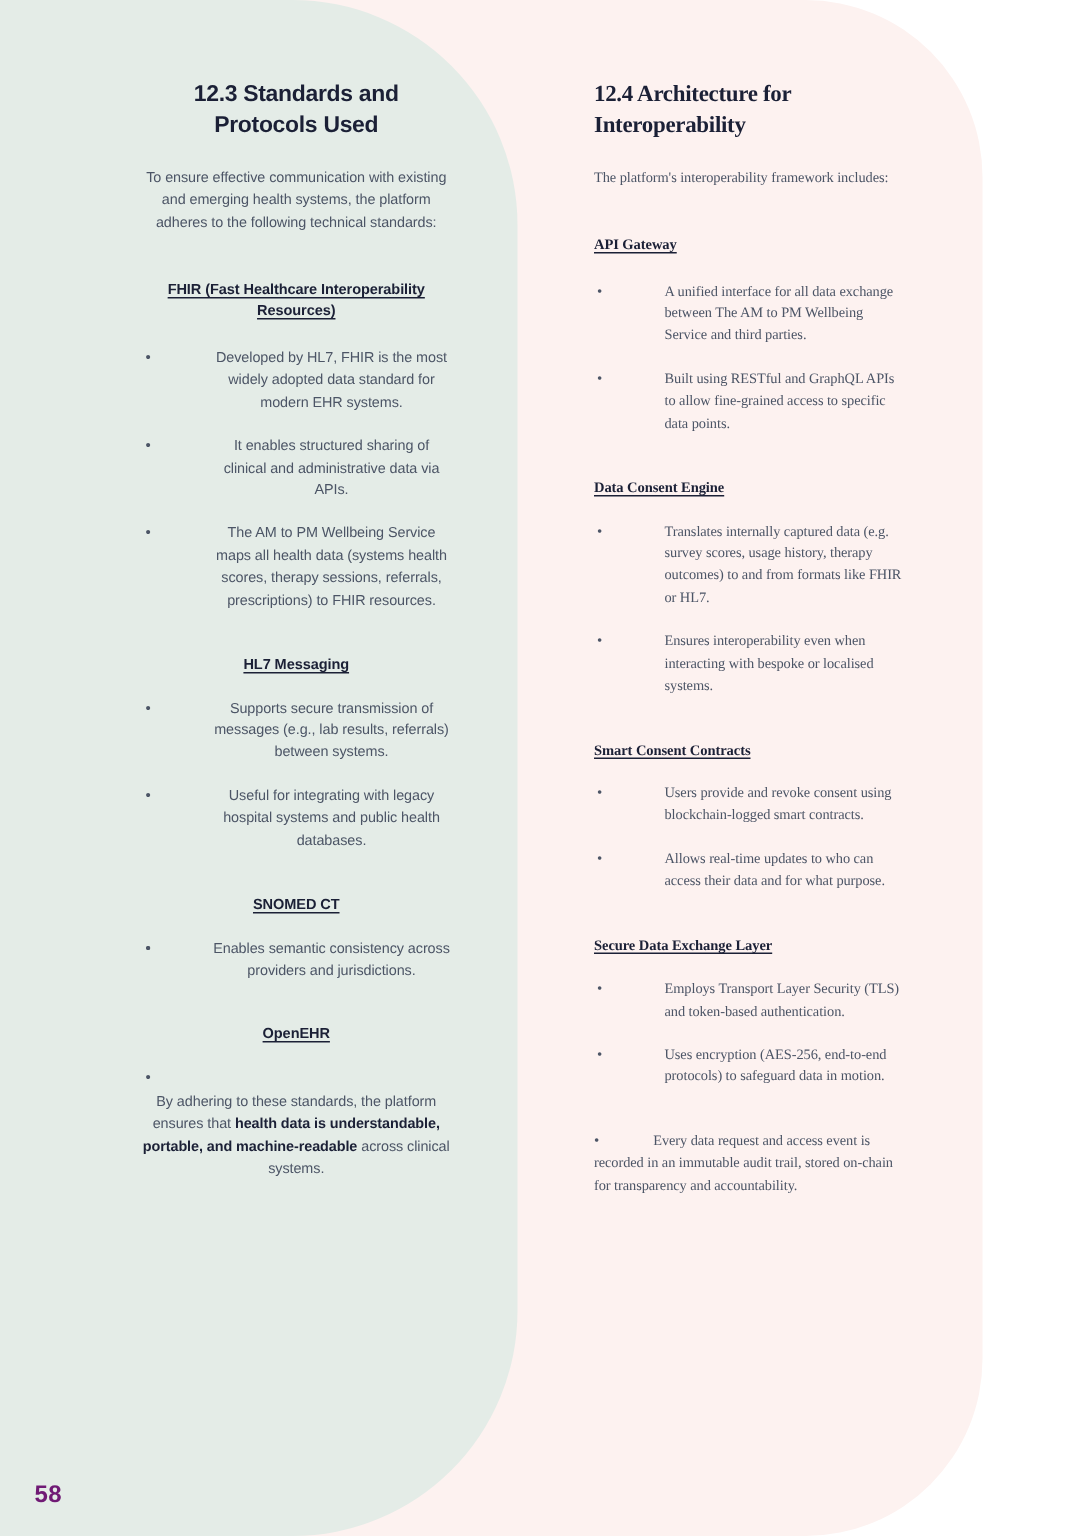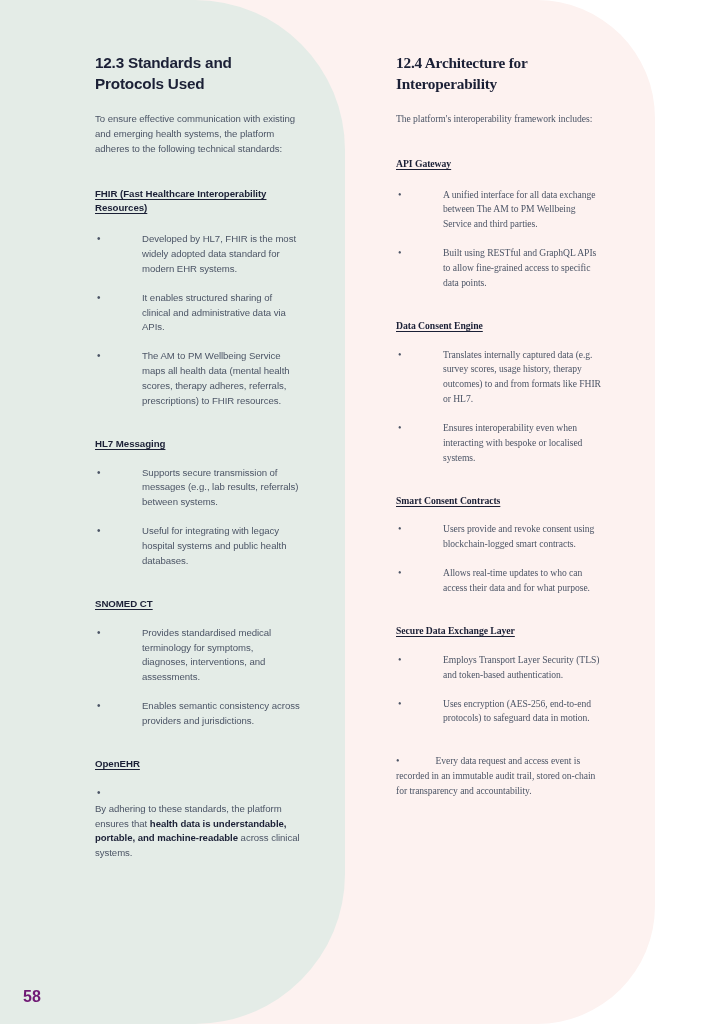--- a/index.html
+++ b/index.html
@@ -43,21 +43,21 @@
   
   .col {
     position: absolute;
     top: 52px;
     width: 205px;
     color: #4c5566;
     font-size: 9.6px;
     line-height: 14.9px;
     letter-spacing: -0.05px;
   }
-  .col-left  { left: 95px; }
+  .col-left  { left: 95px; text-align: center; }
   .col-right { left: 396px; font-family: Liberation Serif, serif; }
 
   h2.section-title {
     margin: 0 0 18px 0;
     font-size: 15.3px;
     line-height: 21px;
     font-weight: bold;
     color: #1b2036;
     letter-spacing: -0.2px;
   }
@@ -134,34 +134,34 @@
   <div class="col col-left">
 
     <h2 class="section-title">12.3 Standards and Protocols Used</h2>
 
     <p class="intro">To ensure effective communication with existing and emerging health systems, the platform adheres to the following technical standards:</p>
 
     <h3 class="subhead">FHIR (Fast Healthcare Interoperability Resources)</h3>
     <ul class="bullets">
       <li><span class="dot">•</span><span>Developed by HL7, FHIR is the most widely adopted data standard for modern EHR systems.</span></li>
       <li><span class="dot">•</span><span>It enables structured sharing of clinical and administrative data via APIs.</span></li>
-      <li><span class="dot">•</span><span>The AM to PM Wellbeing Service maps all health data (mental health scores, therapy adheres, referrals, prescriptions) to FHIR resources.</span></li>
+      <li><span class="dot">•</span><span>The AM to PM Wellbeing Service maps all health data (systems health scores, therapy sessions, referrals, prescriptions) to FHIR resources.</span></li>
     </ul>
 
     <div class="spacer-sm"></div>
     <h3 class="subhead tight">HL7 Messaging</h3>
     <ul class="bullets">
       <li><span class="dot">•</span><span>Supports secure transmission of messages (e.g., lab results, referrals) between systems.</span></li>
       <li><span class="dot">•</span><span>Useful for integrating with legacy hospital systems and public health databases.</span></li>
     </ul>
 
     <div class="spacer-sm"></div>
     <h3 class="subhead tight">SNOMED CT</h3>
     <ul class="bullets">
-      <li><span class="dot">•</span><span>Provides standardised medical terminology for symptoms, diagnoses, interventions, and assessments.</span></li>
+      <li><span class="dot">•</span></li>
       <li><span class="dot">•</span><span>Enables semantic consistency across providers and jurisdictions.</span></li>
     </ul>
 
     <div class="spacer-sm"></div>
     <h3 class="subhead tight">OpenEHR</h3>
     <ul class="bullets">
       <li><span class="dot">•</span></li>
     </ul>
 
     <p class="outro"><span>By adhering to these standards, the platform ensures that </span><b>health data is understandable, portable, and machine-readable</b><span> across clinical systems.</span></p>

